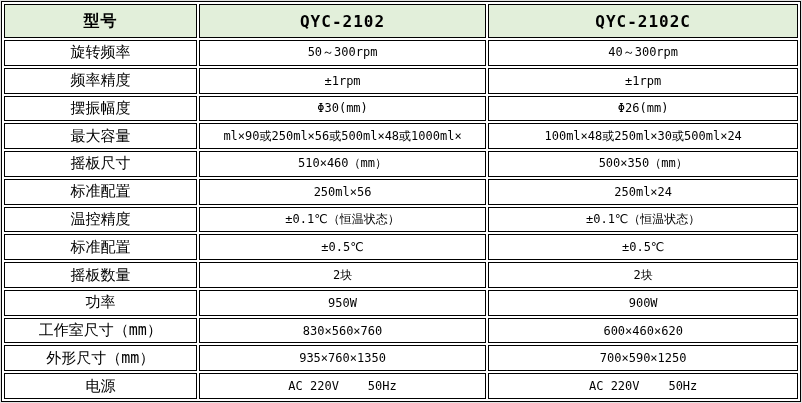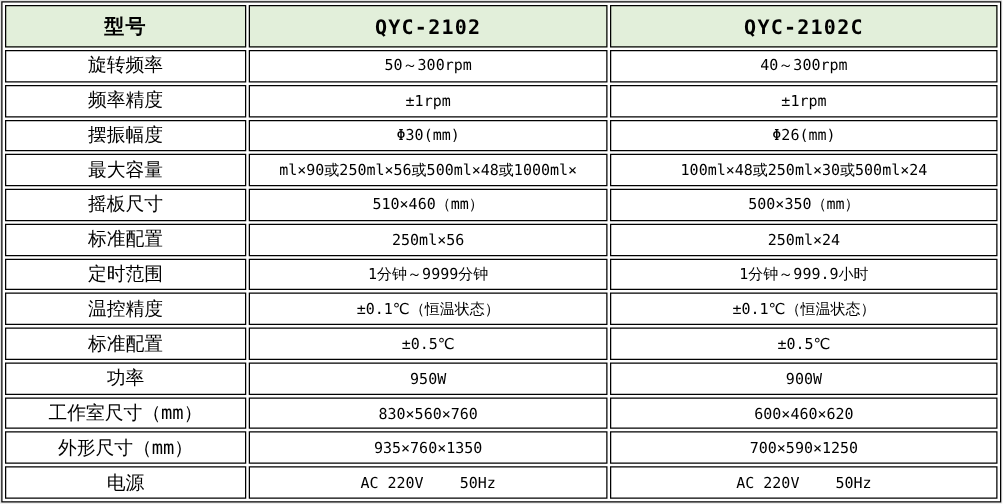--- a/index.html
+++ b/index.html
@@ -94,33 +94,33 @@
         <td class="label-cell">摇板尺寸</td>
         <td class="value-cell">510×460（mm）</td>
         <td class="value-cell">500×350（mm）</td>
       </tr>
       <tr>
         <td class="label-cell">标准配置</td>
         <td class="value-cell">250ml×56</td>
         <td class="value-cell">250ml×24</td>
       </tr>
       <tr>
-        <td class="label-cell">定时范围</td>
-        <td class="value-cell">1分钟～9999分钟</td>
-        <td class="value-cell">1分钟～999.9小时</td>
-      </tr>
-      <tr>
         <td class="label-cell">温控精度</td>
         <td class="value-cell">±0.1℃（恒温状态）</td>
         <td class="value-cell">±0.1℃（恒温状态）</td>
       </tr>
       <tr>
         <td class="label-cell">标准配置</td>
         <td class="value-cell">±0.5℃</td>
         <td class="value-cell">±0.5℃</td>
+      </tr>
+      <tr>
+        <td class="label-cell">摇板数量</td>
+        <td class="value-cell">2块</td>
+        <td class="value-cell">2块</td>
       </tr>
       <tr>
         <td class="label-cell">功率</td>
         <td class="value-cell">950W</td>
         <td class="value-cell">900W</td>
       </tr>
       <tr>
         <td class="label-cell">工作室尺寸（mm）</td>
         <td class="value-cell">830×560×760</td>
         <td class="value-cell">600×460×620</td>

